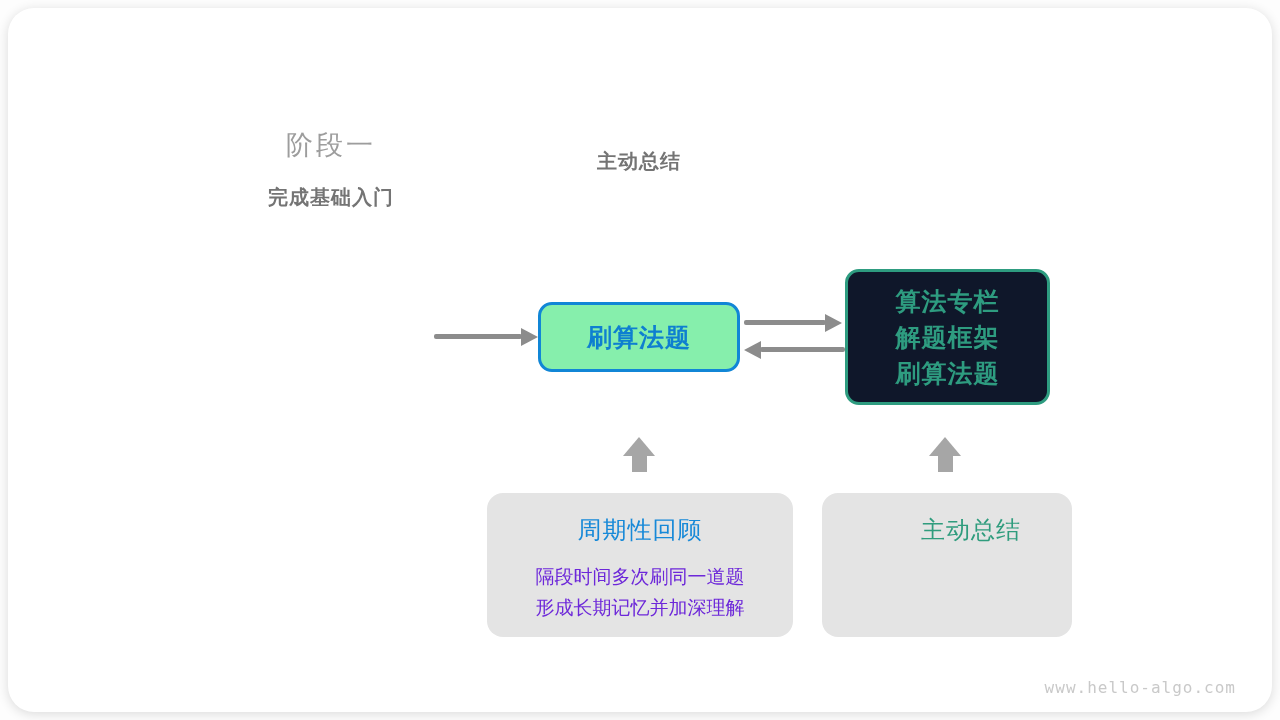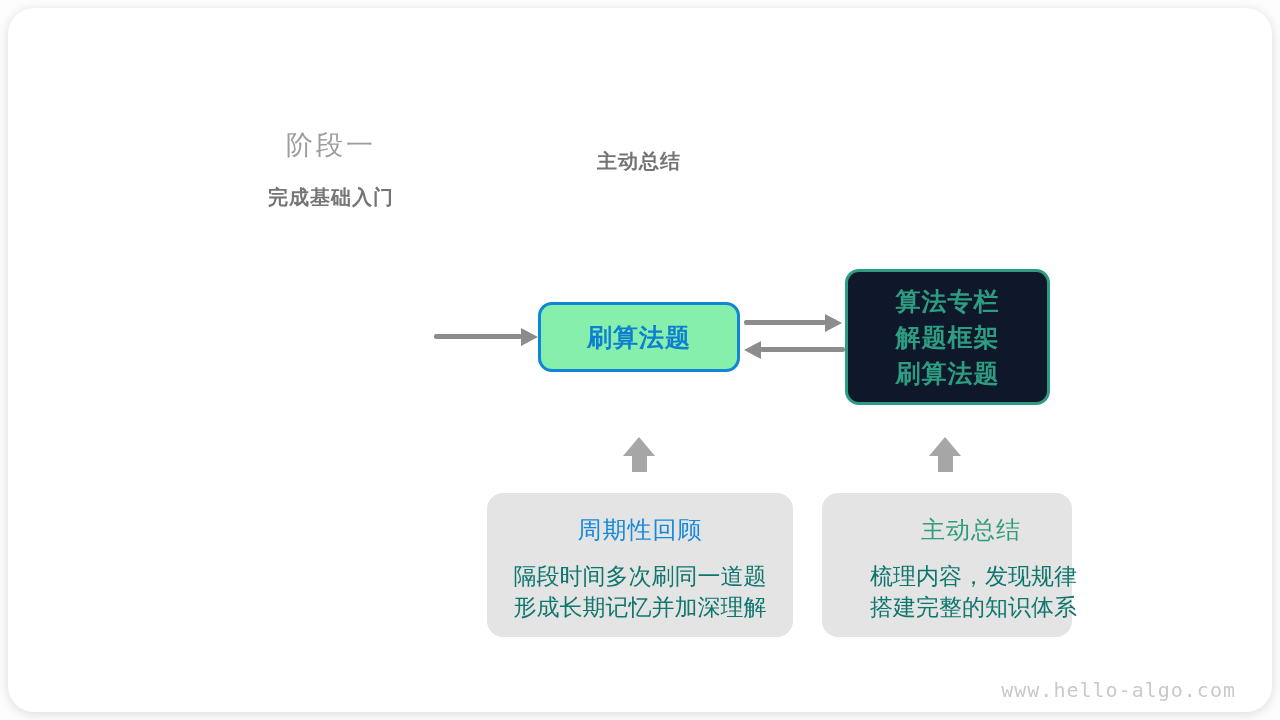--- a/index.html
+++ b/index.html
@@ -50,26 +50,26 @@
   .up-stem { position: absolute; width: 15px; height: 17px; background: #a6a6a6; }
 
   
   .panel { position: absolute; top: 493px; height: 144px;
     background: #e4e4e4; border-radius: 16px; text-align: center; }
   .panel-1 { left: 487px; width: 306px; }
   .panel-2 { left: 822px; width: 250px; padding-left: 48px; }
   .panel-title { font-size: 24px; font-weight: 400; margin-top: 21px; letter-spacing: 1px; }
   .panel-title-blue { color: #1789d8; }
   .panel-title-teal { color: #2f9c7d; }
-  .panel-body { margin-top: 15px; font-size: 23px; line-height: 31px; color: #0f766e; white-space: nowrap; }
+  .panel-body { margin-top: 15px; font-size: 19px; line-height: 31px; color: #6d28d9; white-space: nowrap; }
 
   .watermark {
     position: absolute; right: 44px; top: 678px;
     font-family: "DejaVu Sans Mono", "Liberation Mono", monospace;
-    font-size: 20px; color: #c9c9c9; letter-spacing: 1px;
+    font-size: 16px; color: #c9c9c9; letter-spacing: 1px;
   }
 </style>
 </head>
 <body>
 
 <div class="stage">
   <div class="card"></div>
 
   <div class="phase" style="left:331px">
     <div class="phase-title">阶段一</div>
@@ -114,20 +114,16 @@
 
   <div class="panel panel-1">
     <div class="panel-title panel-title-blue">周期性回顾</div>
     <div class="panel-body">
       <div>隔段时间多次刷同一道题</div>
       <div>形成长期记忆并加深理解</div>
     </div>
   </div>
   <div class="panel panel-2">
     <div class="panel-title panel-title-teal">主动总结</div>
-    <div class="panel-body">
-      <div>梳理内容，发现规律</div>
-      <div>搭建完整的知识体系</div>
-    </div>
   </div>
 
   <div class="watermark">www.hello-algo.com</div>
 </div>
 
 </body></html>

